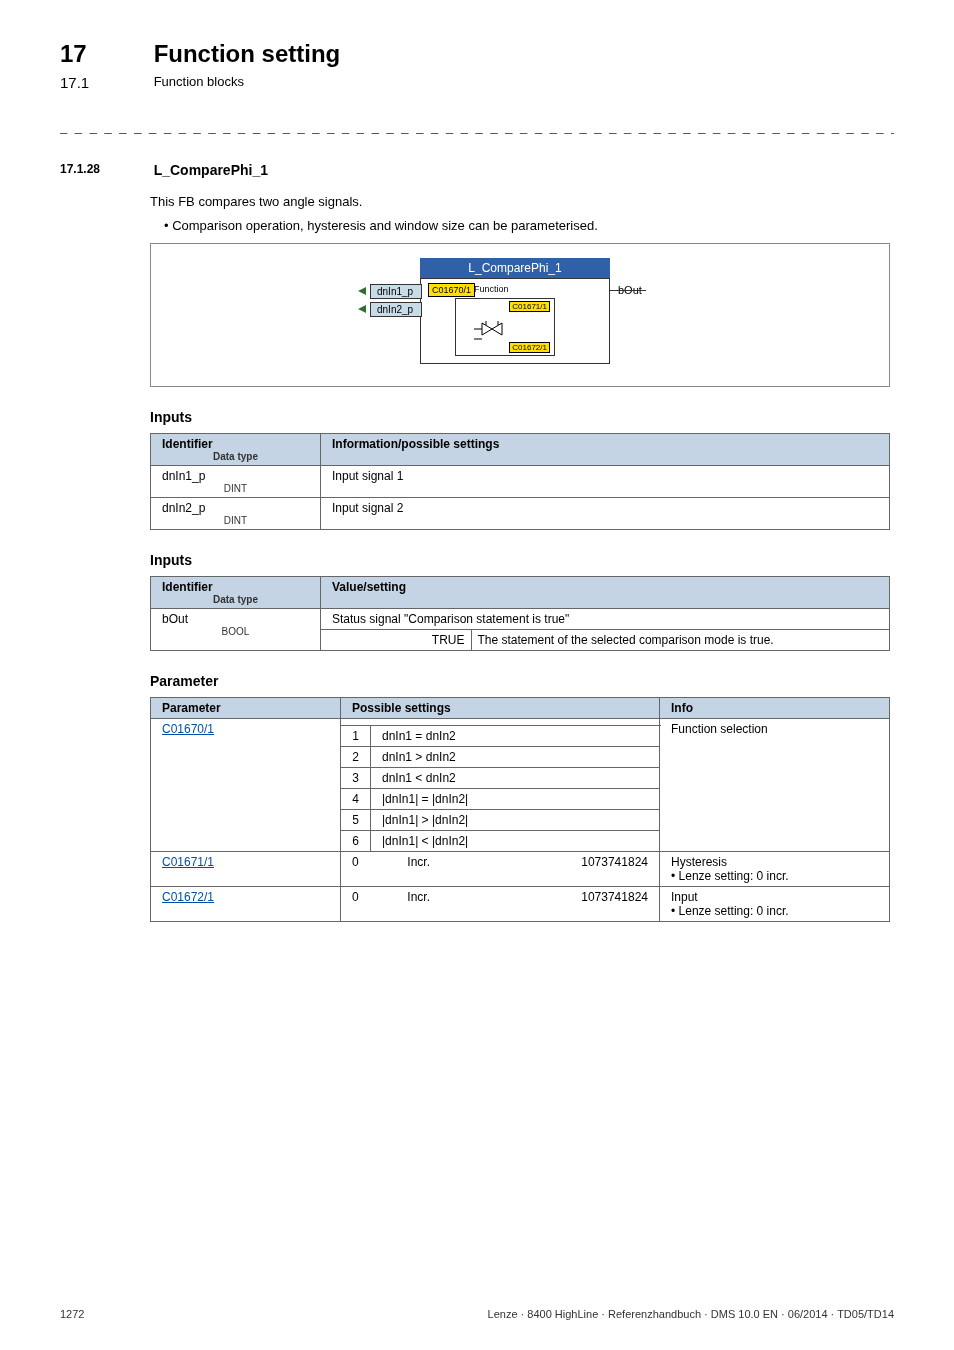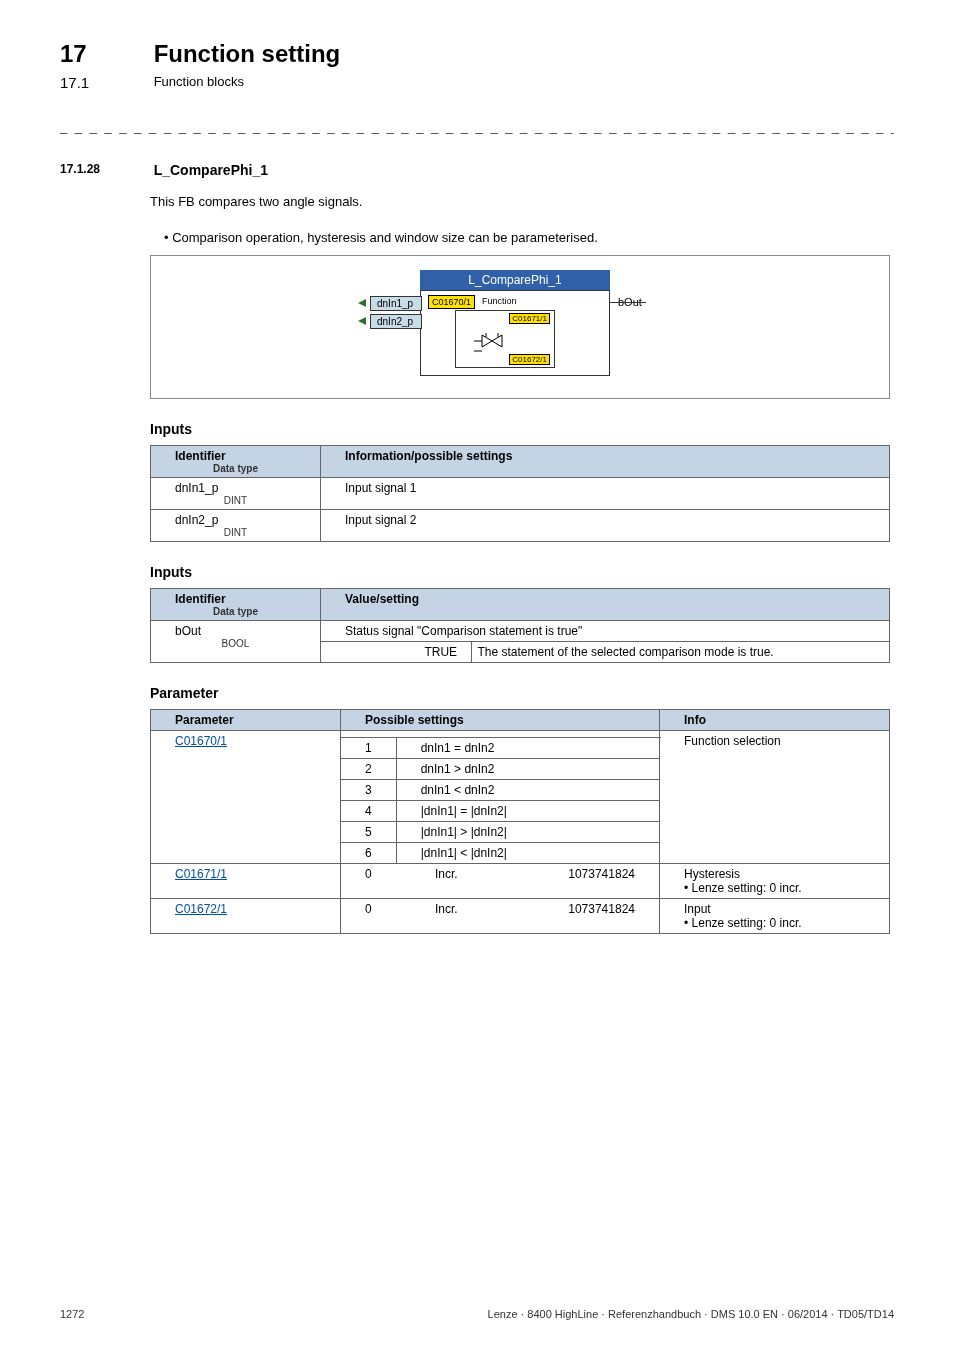--- a/index.html
+++ b/index.html
@@ -62,21 +62,21 @@
       display: inline-block;
     }
     .body-text {
       margin-left: 90px;
       margin-top: 14px;
       font-size: 13px;
       line-height: 1.5;
     }
     .bullet {
       margin-left: 104px;
-      margin-top: 18px;
+      margin-top: 6px;
       font-size: 13px;
       text-indent: -14px;
       padding-left: 14px;
     }
     .diagram-box {
       margin-left: 90px;
       margin-top: 10px;
       border: 1px solid #888;
       padding: 14px 10px 18px 10px;
       width: 740px;
@@ -133,21 +133,20 @@
       background: #ffe000;
       border: 1px solid #000;
       font-size: 9px;
       padding: 1px 3px;
     }
     .func-text {
       position: absolute;
       left: 134px;
       top: 26px;
       font-size: 9px;
-      padding-left: 8px;
     }
     .inner-box {
       position: absolute;
       left: 115px;
       top: 40px;
       width: 100px;
       height: 58px;
       border: 1px solid #333;
     }
     .param-box-1 {
@@ -194,21 +193,21 @@
       margin-bottom: 8px;
     }
     table {
       border-collapse: collapse;
       margin-left: 90px;
       width: 740px;
       font-size: 12px;
     }
     th, td {
       border: 1px solid #666;
-      padding: 3px 24px;
+      padding: 3px 11px;
       text-align: left;
       vertical-align: top;
     }
     th {
       background: #c4d4e4;
       font-weight: bold;
     }
     .datatype-cell {
       text-align: center;
       font-size: 10px;
@@ -336,21 +335,21 @@
       <div>bOut</div>
       <div class="datatype-cell">BOOL</div>
     </td>
     <td>Status signal "Comparison statement is true"</td>
   </tr>
   <tr>
     <td style="padding:0;">
       <table class="inner-table">
             <tbody>
               <tr>
-        <td style="width:60px; text-align:center; border-right:1px solid #666; padding:3px 6px;">TRUE</td>
+        <td style="width:60px; text-align:right; border-right:1px solid #666; padding:3px 6px;">TRUE</td>
         <td style="padding:3px 6px;">The statement of the selected comparison mode is true.</td>
       </tr>
             </tbody>
           </table>
     </td>
   </tr>
 </tbody>
   </table>
 
 <div class="sub-heading">Parameter</div>

